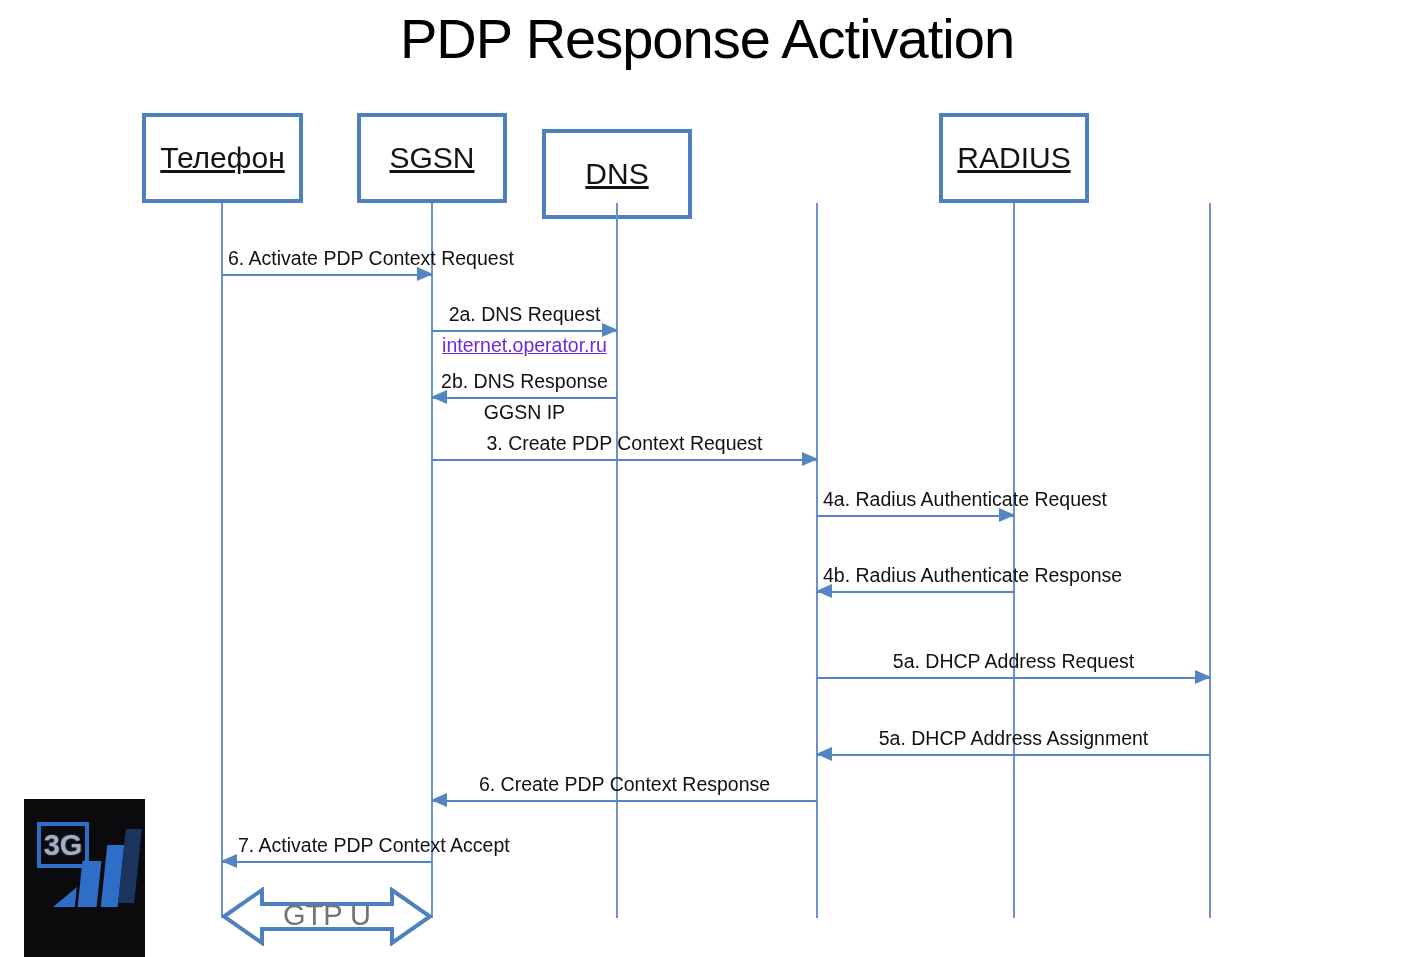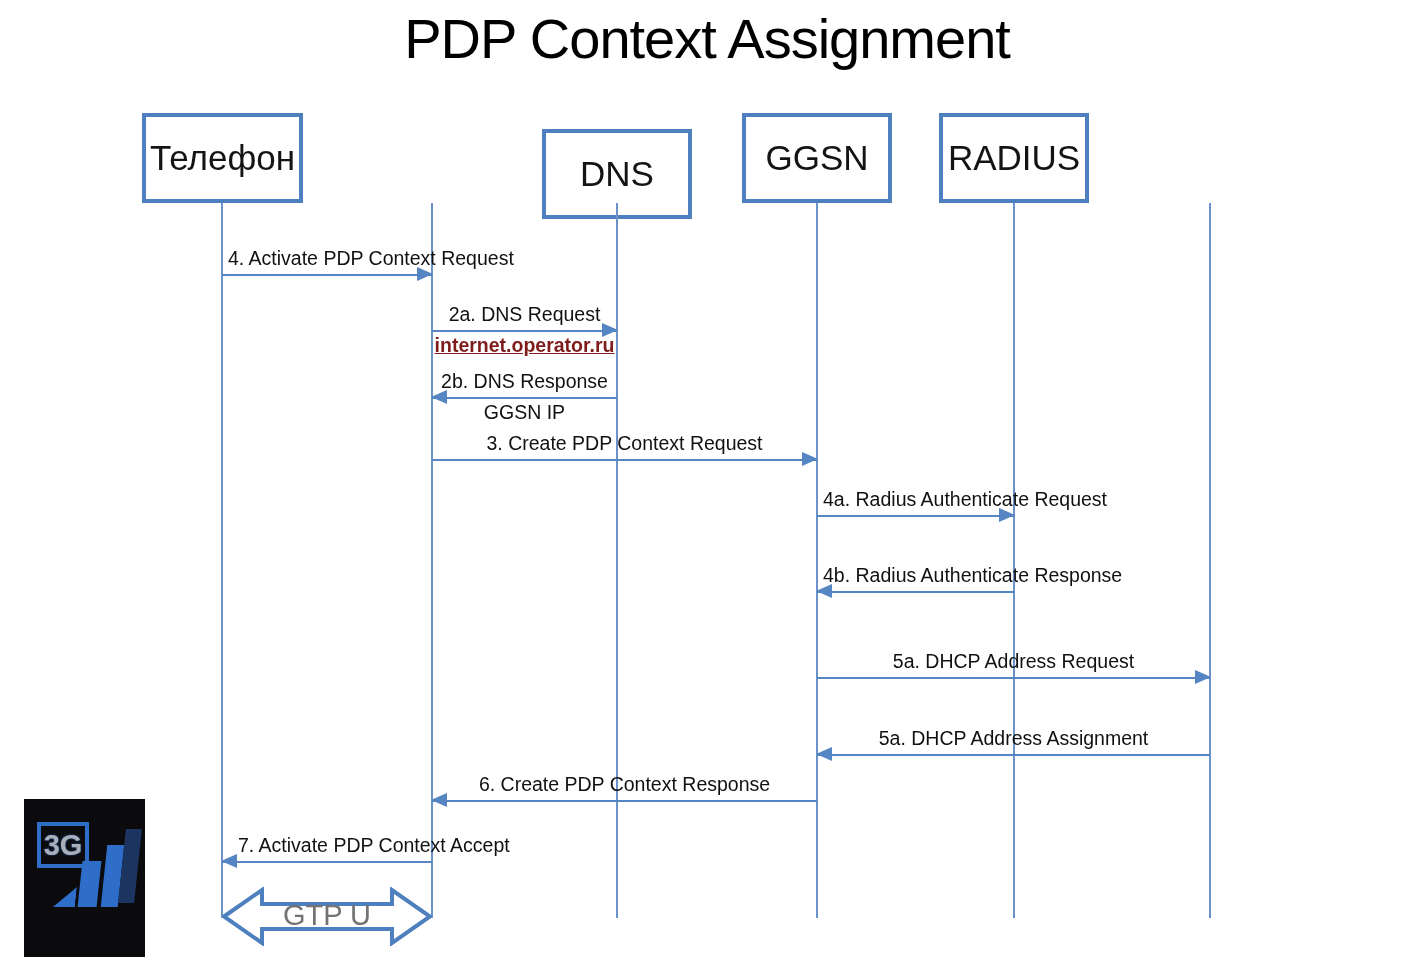--- a/index.html
+++ b/index.html
@@ -10,21 +10,22 @@
   
   .title{
     position:absolute; top:6px; left:0; width:100%; text-align:center;
     font-size:56px; color:#000; letter-spacing:-1px; white-space:nowrap;
   }
   
   .actor{
     position:absolute; top:113px; height:90px; box-sizing:border-box;
     border:4px solid #4e7fbe; background:#fff; color:#141414;
     display:flex; align-items:center; justify-content:center;
-    font-size:35px;
+    font-size:30px;
+    text-decoration:underline;
   }
   #actor-telefon{left:142px;width:161px;}
   #actor-sgsn  {left:357px;width:150px;}
   #actor-dns   {left:542px;width:150px;margin-top:16px;}
   #actor-ggsn  {left:742px;width:150px;}
   #actor-radius{left:939px;width:150px;}
   #actor-dhcp  {left:1135px;width:150px;}
   
   .lifeline{
     position:absolute; top:203px; height:715px; width:2px; background:#6b93c9;
@@ -35,21 +36,21 @@
   .msg{position:absolute; height:0;}
   .msg .line{position:absolute; left:0; right:0; top:-1px; height:2px; background:#5585c2;}
   .msg .head{position:absolute; width:0; height:0; top:-8px;
     border-top:7px solid transparent; border-bottom:7px solid transparent;}
   .msg .head.r{right:-1px; border-left:16px solid #5585c2;}
   .msg .head.l{left:-1px;  border-right:16px solid #5585c2;}
   .msg .lbl{position:absolute; bottom:5px; white-space:nowrap; font-size:19.5px; color:#111;}
   .msg .lbl.c{left:50%; transform:translateX(-50%);}
   .msg .sub{position:absolute; top:3px; white-space:nowrap; font-size:19.5px; color:#111;
     left:50%; transform:translateX(-50%);}
-  .msg .sub.link{color:#7f1d1d; text-decoration:underline; cursor:pointer;font-weight:bold;}
+  .msg .sub.link{color:#6d28d9; text-decoration:underline; cursor:pointer;}
   #m1{left:222px; top:275px; width:210px;} #m1 .lbl{left:6px;}
   #m2{left:432px; top:331px; width:185px;}
   #m3{left:432px; top:398px; width:185px;}
   #m4{left:432px; top:460px; width:385px;}
   #m5{left:817px; top:516px; width:197px;} #m5 .lbl{left:6px;}
   #m6{left:817px; top:592px; width:197px;} #m6 .lbl{left:6px;}
   #m7{left:817px; top:678px; width:393px;}
   #m8{left:817px; top:755px; width:393px;}
   #m9{left:432px; top:801px; width:385px;}
   #m10{left:222px; top:862px; width:210px;} #m10 .lbl{left:16px;}
@@ -75,44 +76,44 @@
     clip-path:polygon(0 100%,100% 0,100% 100%);}
   .logo .bar2{left:56px; top:62px; width:19px; height:46px; background:#2e6ec8;}
   .logo .bar3{left:80px; top:46px; width:17px; height:62px; background:#2e6ec8;}
   .logo .bar4{left:98px; top:30px; width:16px; height:74px; background:#1c3560;}
 </style>
 </head>
 <body>
 
 <div id="canvas">
 
-  <div class="title">PDP Context Assignment</div>
+  <div class="title">PDP Response Activation</div>
 
   <div class="actor" id="actor-telefon">
     <span>Телефон</span>
   </div>
+  <div class="actor" id="actor-sgsn">
+    <span>SGSN</span>
+  </div>
   <div class="actor" id="actor-dns">
     <span>DNS</span>
-  </div>
-  <div class="actor" id="actor-ggsn">
-    <span>GGSN</span>
   </div>
   <div class="actor" id="actor-radius">
     <span>RADIUS</span>
   </div>
 
   <div class="lifeline" id="life-telefon"></div>
   <div class="lifeline" id="life-sgsn"></div>
   <div class="lifeline" id="life-dns"></div>
   <div class="lifeline" id="life-ggsn"></div>
   <div class="lifeline" id="life-radius"></div>
   <div class="lifeline" id="life-dhcp"></div>
 
   <div class="msg" id="m1">
-    <span class="lbl">4. Activate PDP Context Request</span>
+    <span class="lbl">6. Activate PDP Context Request</span>
     <div class="line"></div>
     <div class="head r"></div>
   </div>
 
   <div class="msg" id="m2">
     <span class="lbl c">2a. DNS Request</span>
     <div class="line"></div>
     <div class="head r"></div>
     <span class="sub link">internet.operator.ru</span>
   </div>

